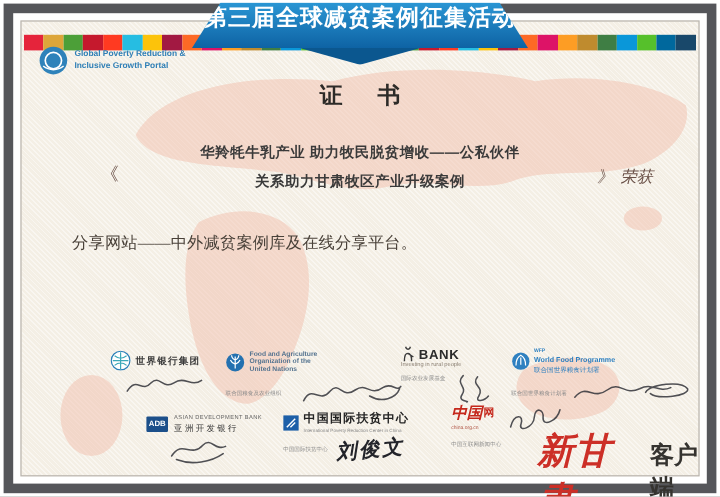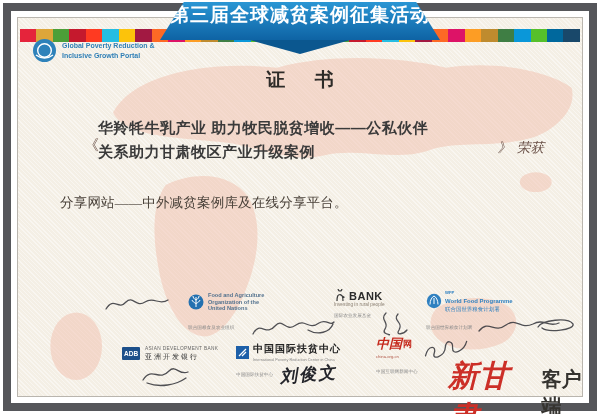--- a/index.html
+++ b/index.html
@@ -15,21 +15,21 @@
           background:linear-gradient(180deg,#2a96d4,#0e63a4);
           clip-path:polygon(8.5% 0,91.5% 0,100% 100%,0 100%);
           display:flex;align-items:flex-start;justify-content:center}
   .ribbon span{color:#fff;font-weight:bold;font-size:19px;letter-spacing:1px;white-space:nowrap}
   .ribbon-v{position:absolute;left:246px;top:39px;width:108px;height:15px;background:#0b578f;
             clip-path:polygon(0 0,100% 0,50% 100%);z-index:4}
   .portal{position:absolute;left:14px;top:20px;display:flex;gap:5px;align-items:center;z-index:2}
   .portal-text{font-size:7px;line-height:1.3;color:#2f7fb6;font-weight:bold}
   .cert-title{position:absolute;left:0;right:0;top:49px;text-align:center;font-size:19px;font-weight:bold;
               color:#2d2b28;letter-spacing:12px;text-indent:12px;z-index:2}
-  .case-line{position:absolute;left:80px;right:80px;text-align:left;font-weight:bold;font-size:15px;
+  .case-line{position:absolute;left:80px;right:80px;text-align:center;font-weight:bold;font-size:12px;
              color:#3a3a3a;letter-spacing:.5px;z-index:2}
   .br-open{position:absolute;left:66px;top:118px;font-family:"Liberation Serif",serif;font-size:15px;color:#6a5148;z-index:2}
   .honor{position:absolute;right:38px;top:121px;font-family:"Liberation Serif",serif;font-size:13.5px;
          color:#6a5148;z-index:2;display:flex;gap:6px;font-style:italic}
   .bodyl{position:absolute;font-family:"Liberation Serif",serif;font-size:13.5px;color:#494139;
          letter-spacing:.2px;z-index:2;white-space:nowrap}
   .org{position:absolute;z-index:2}
   .org-row{display:flex;align-items:center;gap:4px}
   .sig path{stroke:#33343a;stroke-width:1.3;fill:none;stroke-linecap:round}
   .sig{opacity:.85;display:block}
@@ -130,20 +130,27 @@
     <div class="case-line" style="top:101px">华羚牦牛乳产业  助力牧民脱贫增收——公私伙伴</div>
     <div class="case-line" style="top:125px">关系助力甘肃牧区产业升级案例</div>
     <div class="honor">
       <span>》</span>
       <span>荣获</span>
     </div>
 
     <div class="bodyl" style="left:42px;top:176px">分享网站——中外减贫案例库及在线分享平台。</div>
 
     <div class="org" style="left:74px;top:274px">
+      <div class="org-row">
+        <svg width="17" height="17">
+          <circle cx="8.5" cy="8.5" r="7.8" fill="#fff" stroke="#2a7fb8" stroke-width="1"></circle>
+          <path d="M2,8.5 h13 M8.5,1.5 v14 M3.5,4.5 c3,2.5 7,2.5 10,0 M3.5,12.5 c3,-2.5 7,-2.5 10,0" stroke="#3ba8b8" stroke-width="1" fill="none"></path>
+        </svg>
+        <span class="wb-name">世界银行集团</span>
+      </div>
       <svg class="sig" style="margin:2px 0 0 10px" width="70" height="20">
         <path d="M4,15 C12,2 16,17 24,8 C31,1 34,14 43,8 C52,2 57,12 66,6"></path>
       </svg>
     </div>
 
     <div class="org" style="left:170px;top:272px">
       <div class="org-row">
         <svg width="16" height="16">
           <circle cx="8" cy="8" r="7.5" fill="#2471b0"></circle>
           <path d="M8,3 v10 M8,6 c-2,-1 -3,-2.5 -3,-4 M8,6 c2,-1 3,-2.5 3,-4 M8,9.5 c-2,-1 -3.5,-2 -4,-3.5 M8,9.5 c2,-1 3.5,-2 4,-3.5" stroke="#fff" stroke-width="1" fill="none"></path>

